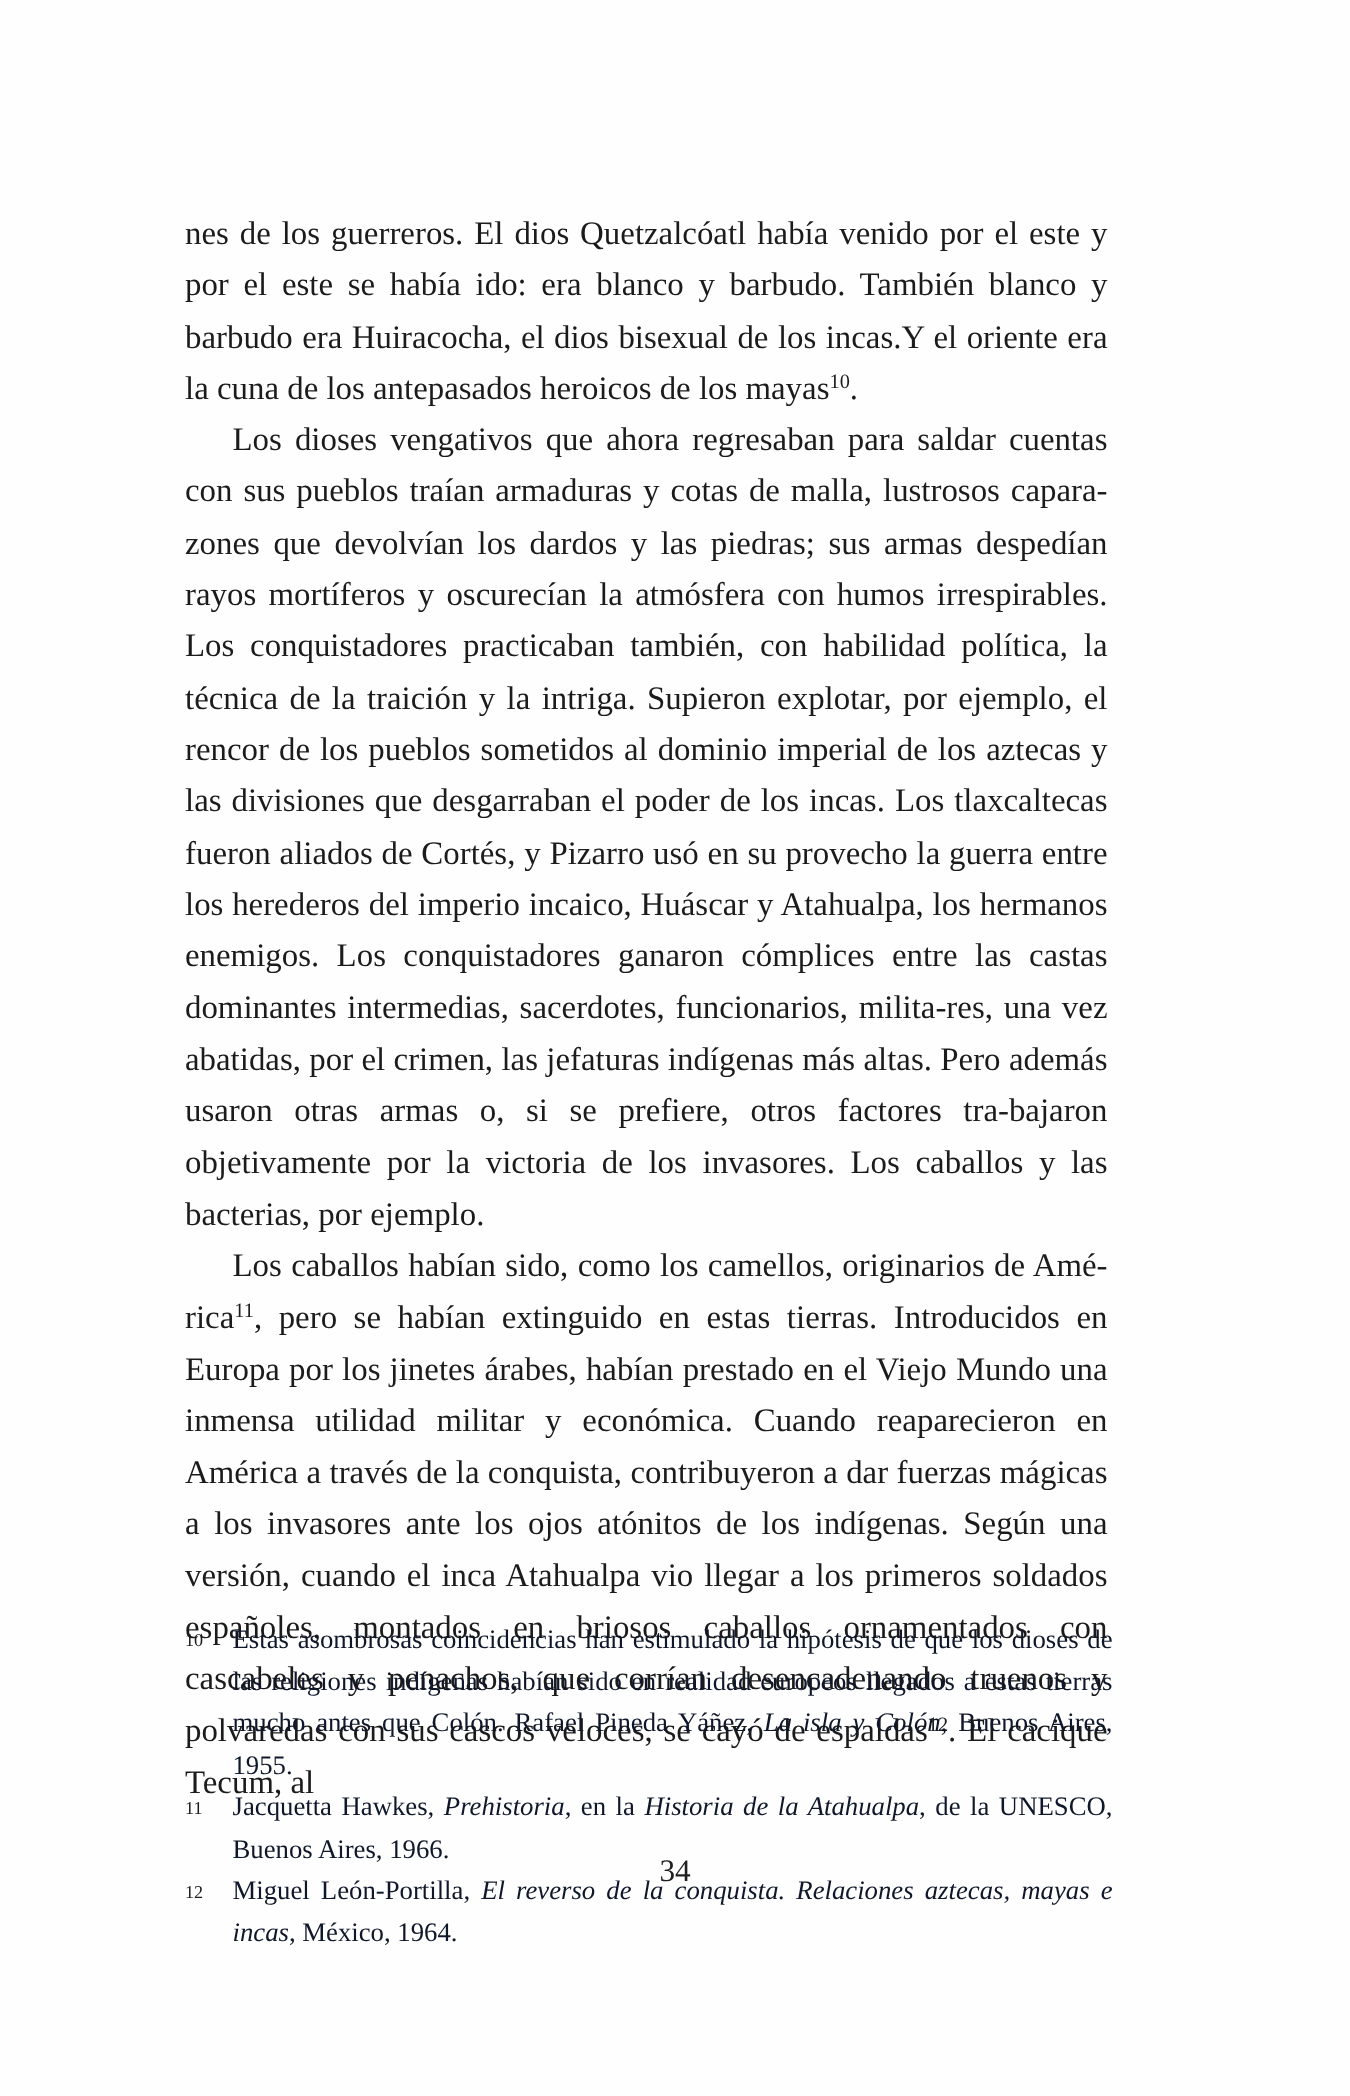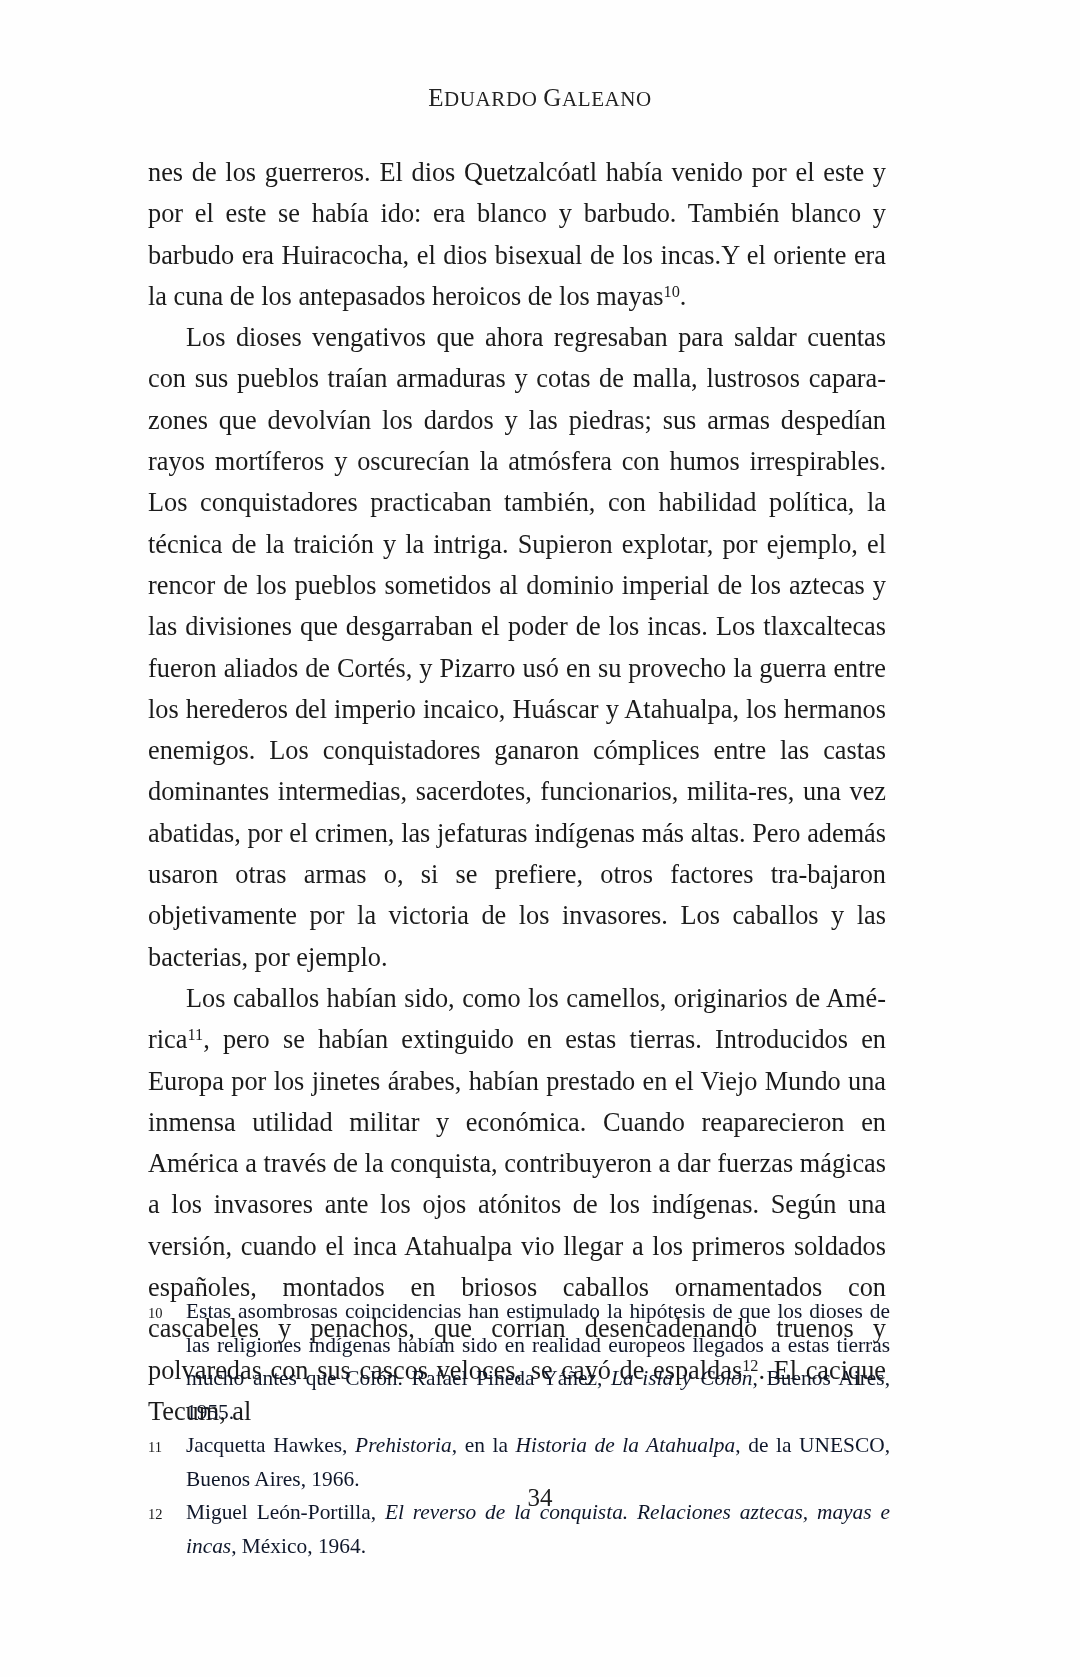--- a/index.html
+++ b/index.html
@@ -31,21 +31,21 @@
     text-align: center;
     font-size: 21px;
     letter-spacing: 0.6px;
     color: #232323;
   }
   .running-head .smallcaps-first {
     font-size: 25px;
   }
   .body-block {
     position: absolute;
-    top: 152px;
+    top: 166px;
     left: 148px;
     width: 738px;
   }
   p.para {
     margin: 0;
     text-align: justify;
     text-justify: inter-word;
     font-size: 26.3px;
     line-height: 41.3px;
     color: #1b1b1b;
@@ -98,23 +98,20 @@
     text-align: center;
     font-size: 25px;
     color: #1f1f1f;
   }
 </style>
 </head>
 <body>
 
 <div class="page">
 
-  <div class="running-head">
-    <span><span class="smallcaps-first">E</span>DUARDO <span class="smallcaps-first">G</span>ALEANO</span>
-  </div>
 
   <div class="body-block">
     <p class="para">nes de los guerreros. El dios Quetzalcóatl había venido por el este y por el este se había ido: era blanco y barbudo. También blanco y barbudo era Huiracocha, el dios bisexual de los incas.Y el oriente era la cuna de los antepasados heroicos de los mayas<sup>10</sup>.</p>
     <p class="para indent">Los dioses vengativos que ahora regresaban para saldar cuentas con sus pueblos traían armaduras y cotas de malla, lustrosos capara-zones que devolvían los dardos y las piedras; sus armas despedían rayos mortíferos y oscurecían la atmósfera con humos irrespirables. Los conquistadores practicaban también, con habilidad política, la técnica de la traición y la intriga. Supieron explotar, por ejemplo, el rencor de los pueblos sometidos al dominio imperial de los aztecas y las divisiones que desgarraban el poder de los incas. Los tlaxcaltecas fueron aliados de Cortés, y Pizarro usó en su provecho la guerra entre los herederos del imperio incaico, Huáscar y Atahualpa, los hermanos enemigos. Los conquistadores ganaron cómplices entre las castas dominantes intermedias, sacerdotes, funcionarios, milita-res, una vez abatidas, por el crimen, las jefaturas indígenas más altas. Pero además usaron otras armas o, si se prefiere, otros factores tra-bajaron objetivamente por la victoria de los invasores. Los caballos y las bacterias, por ejemplo.</p>
     <p class="para indent">Los caballos habían sido, como los camellos, originarios de Amé-rica<sup>11</sup>, pero se habían extinguido en estas tierras. Introducidos en Europa por los jinetes árabes, habían prestado en el Viejo Mundo una inmensa utilidad militar y económica. Cuando reaparecieron en América a través de la conquista, contribuyeron a dar fuerzas mágicas a los invasores ante los ojos atónitos de los indígenas. Según una versión, cuando el inca Atahualpa vio llegar a los primeros soldados españoles, montados en briosos caballos ornamentados con cascabeles y penachos, que corrían desencadenando truenos y polvaredas con sus cascos veloces, se cayó de espaldas<sup>12</sup>. El cacique Tecum, al</p>
   </div>
 
   <div class="notes-block">
     <div class="note">
       <div class="note-marker">10</div>

